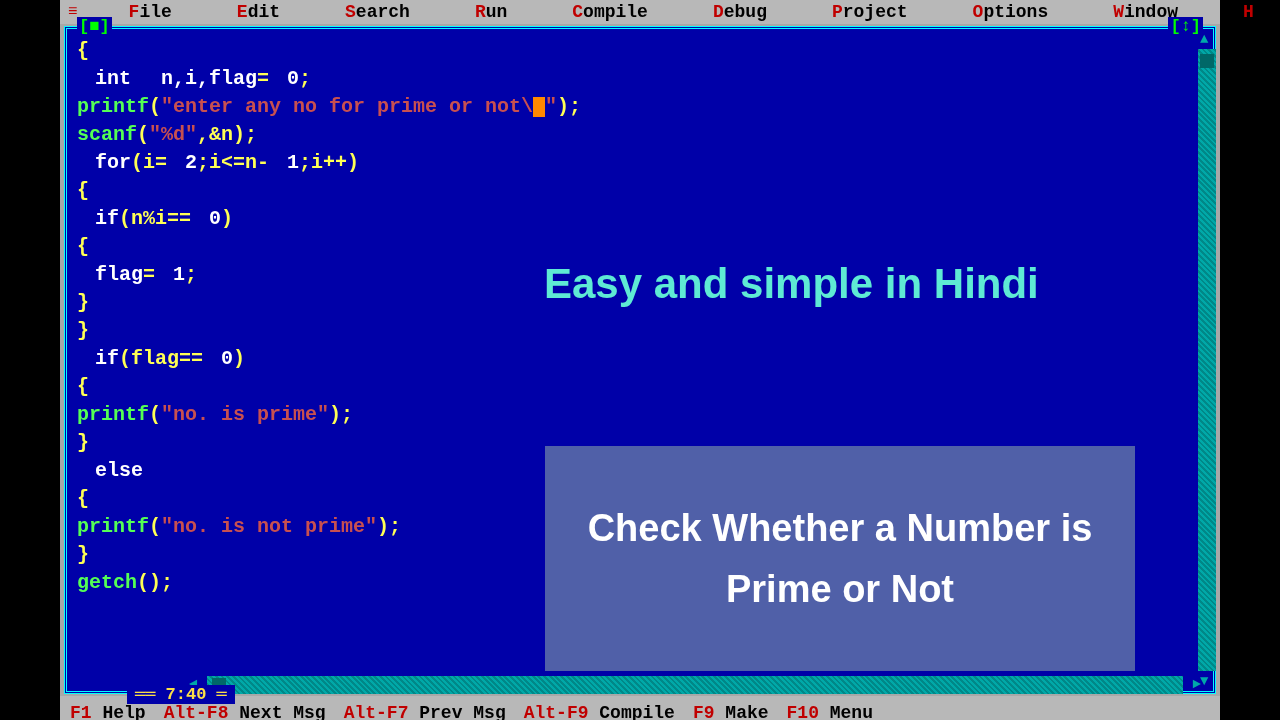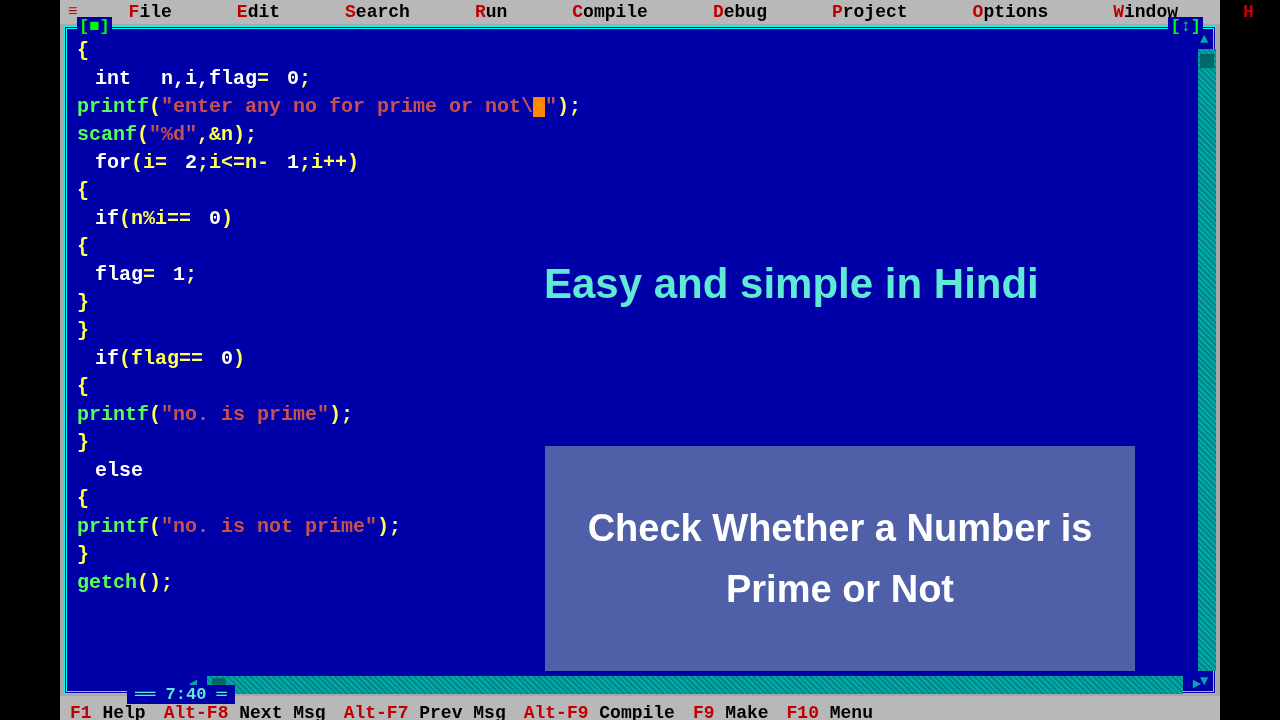--- a/index.html
+++ b/index.html
@@ -169,21 +169,21 @@
   top: 2px;
   width: 14px;
   height: 14px;
   background: #006868;
 }
 .cursor-pos {
   position: absolute;
   bottom: -13px;
   left: 60px;
   background: #0000a8;
-  color: #5eead4;
+  color: #fde047;
   font-size: 17px;
   font-weight: bold;
   padding: 0 8px;
 }
 .status-bar {
   height: 33px;
   background: #b8b8b8;
   display: flex;
   align-items: center;
   padding: 0 10px;

